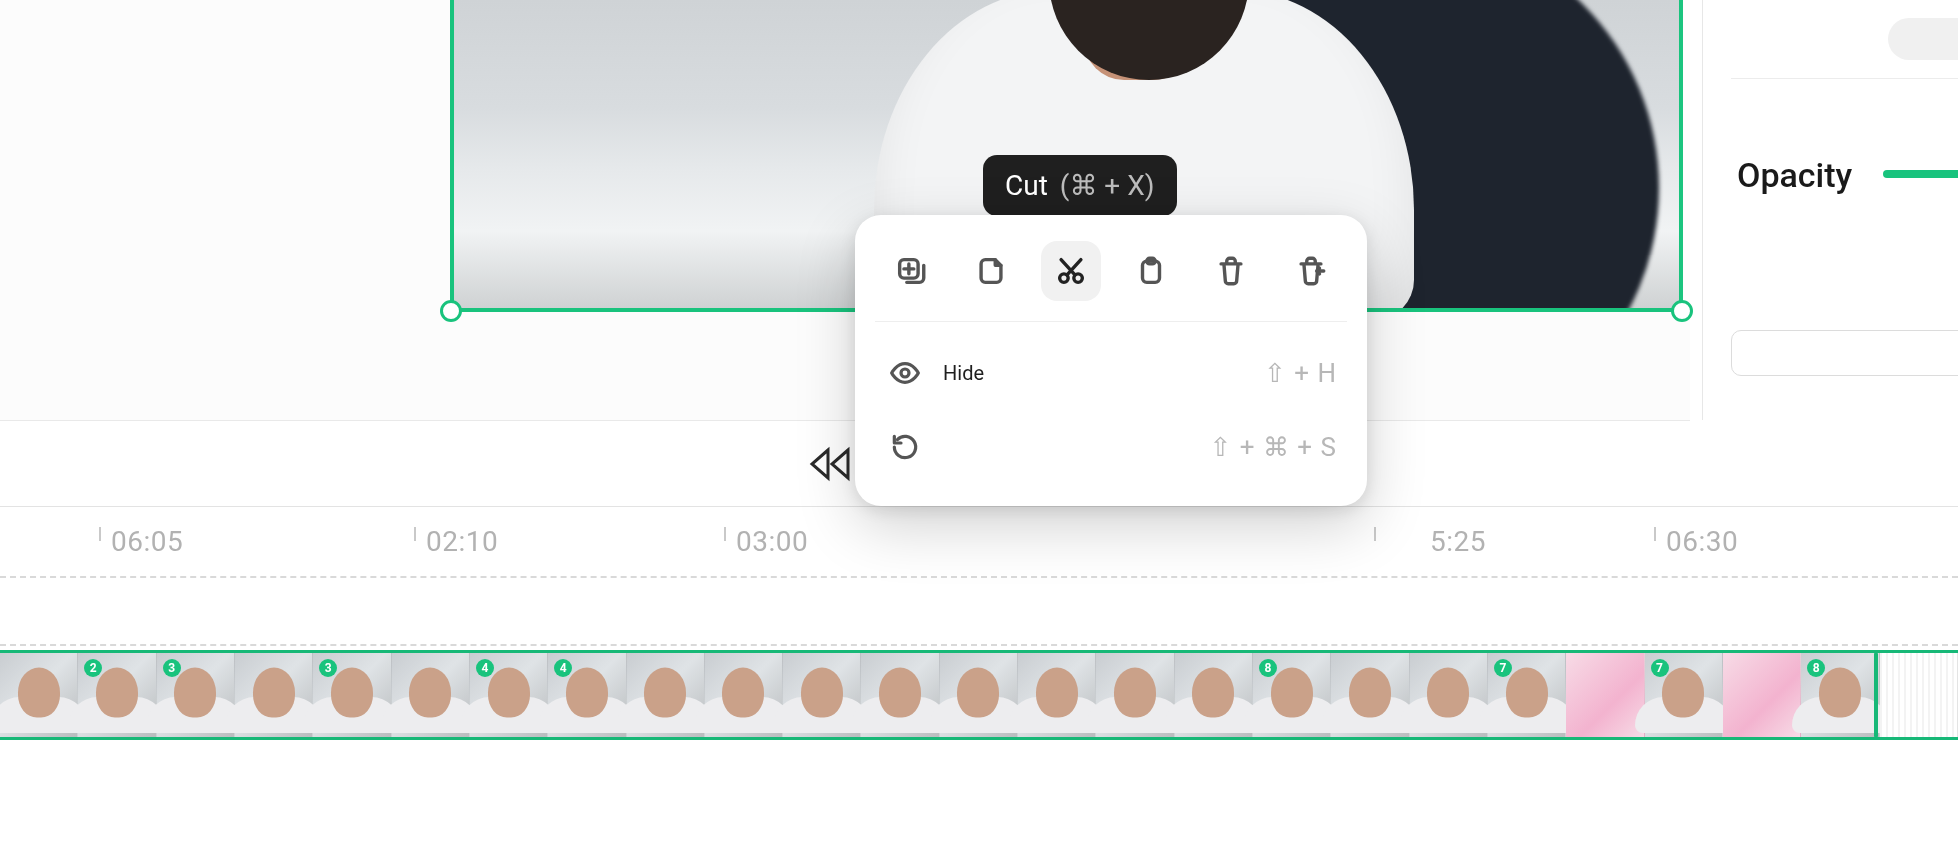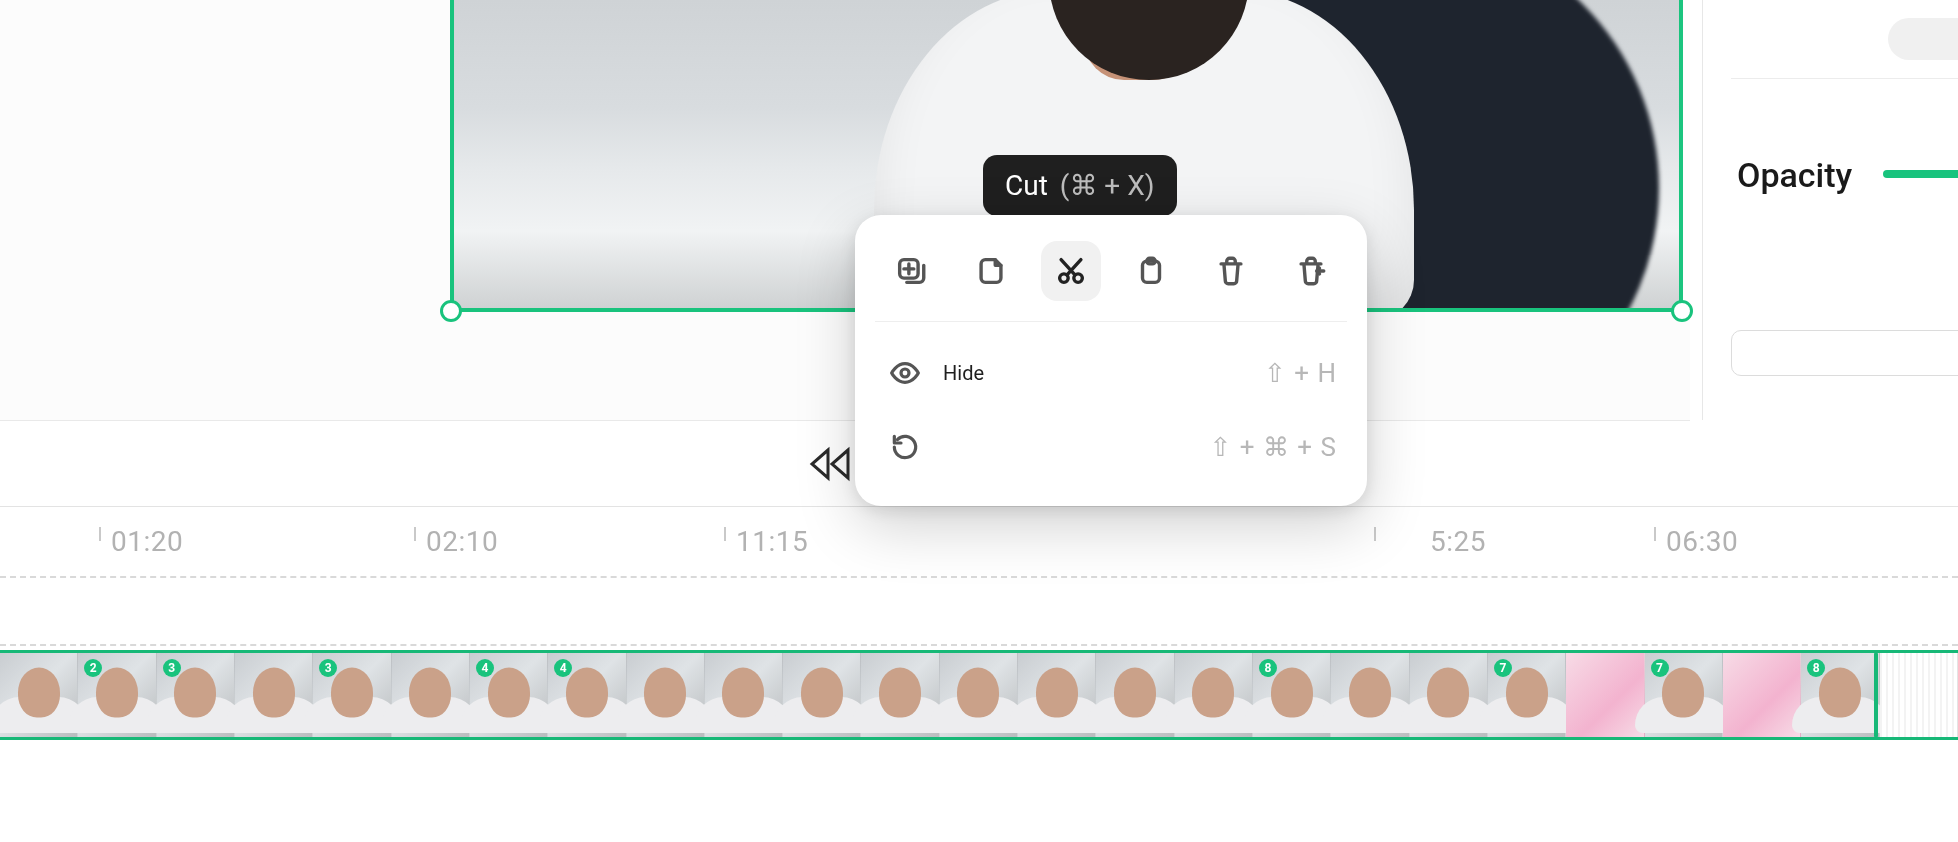--- a/index.html
+++ b/index.html
@@ -84,25 +84,25 @@
   <div class="rewind-btn">
     <svg viewBox="0 0 52 44">
         <path d="M24 8 L8 22 L24 36 Z M44 8 L28 22 L44 36 Z"></path>
       </svg>
   </div>
 </div>
 
 <div class="divider-ruler"></div>
 <div class="ruler" id="ruler">
     <div class="ruler-tick" style="left: 99px;"></div>
-    <div class="ruler-label" style="left: 111px;">01:20</div>
+    <div class="ruler-label" style="left: 111px;">06:05</div>
     <div class="ruler-tick" style="left: 414px;"></div>
     <div class="ruler-label" style="left: 426px;">02:10</div>
     <div class="ruler-tick" style="left: 724px;"></div>
-    <div class="ruler-label" style="left: 736px;">11:15</div>
+    <div class="ruler-label" style="left: 736px;">03:00</div>
     <div class="ruler-tick" style="left: 1374px;"></div>
     <div class="ruler-label" style="left: 1386px; margin-left: 44px;">5:25</div>
     <div class="ruler-tick" style="left: 1654px;"></div>
     <div class="ruler-label" style="left: 1666px;">06:30</div>
   </div>
 <div class="dash-row"></div>
 
 <div class="clip-strip" id="clip-strip">
     <div class="thumb" style="width: 78.32px;">
       <div class="body"></div>

